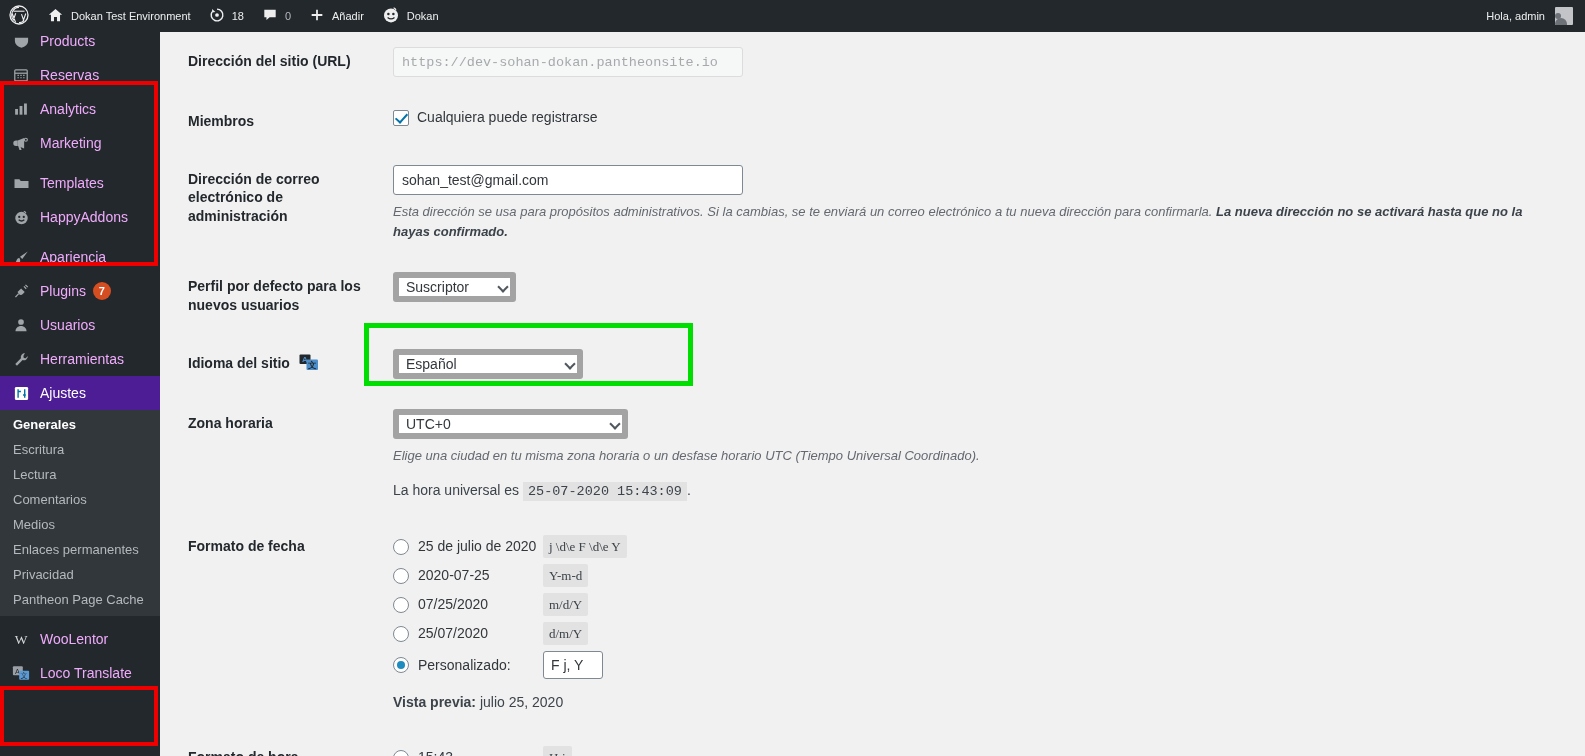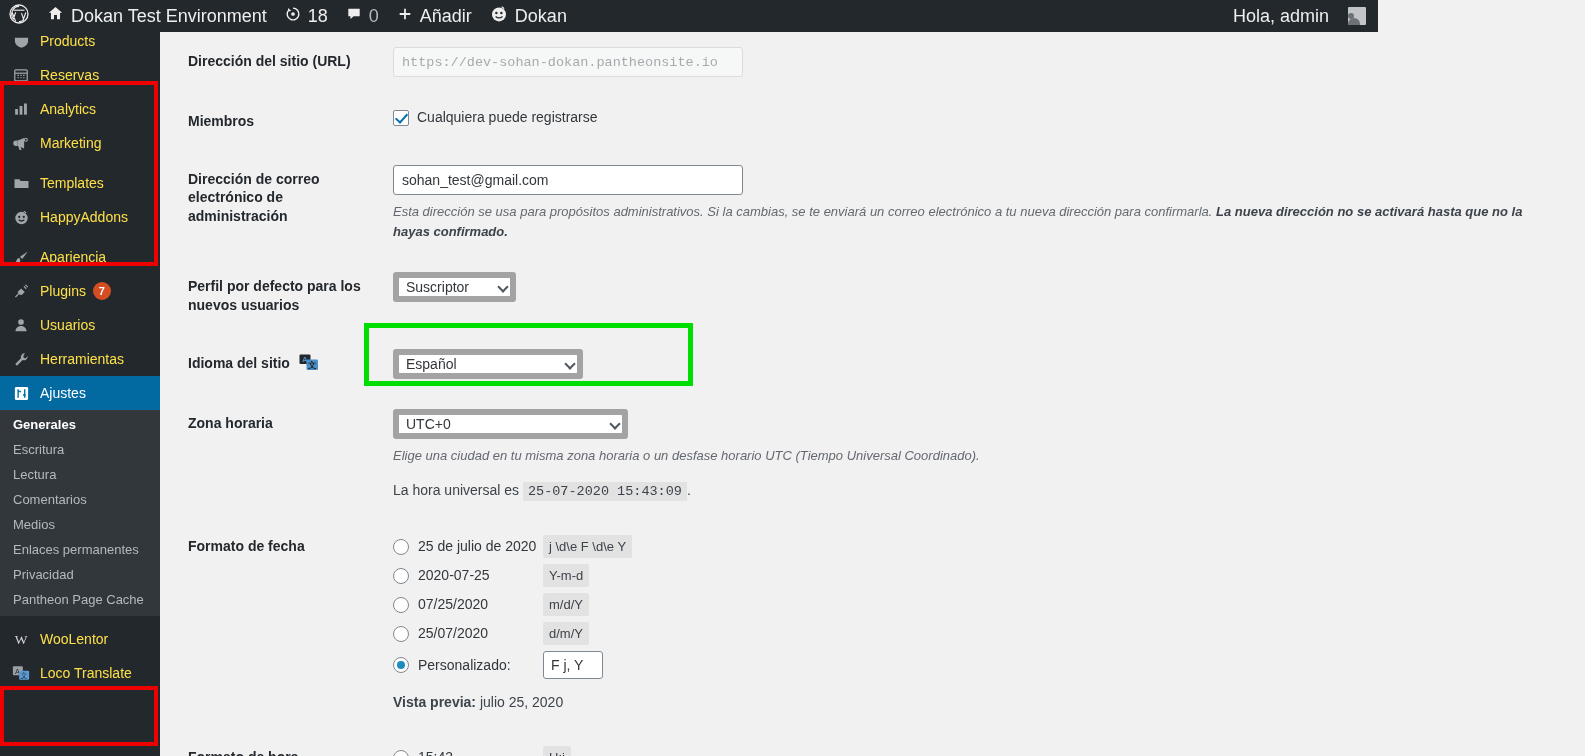--- a/index.html
+++ b/index.html
@@ -6,36 +6,36 @@
   html, body {
     width: 1585px; height: 756px;
     overflow: hidden;
     background: #f1f1f1;
     font-family: "Liberation Sans", sans-serif;
   }
 
   
   #adminbar {
     position: absolute; top: 0; left: 0;
-    width: 1378px; height: 32px;
+    width: 1585px; height: 32px;
     background: #23282d;
     color: #eeeeee;
     display: flex; align-items: center;
-    font-size: 18px;
+    font-size: 11px;
     z-index: 50;
   }
   .ab-item {
     display: flex; align-items: center; gap: 7px;
     height: 32px; padding: 0 9px;
     color: #eeeeee; white-space: nowrap;
   }
   .ab-item .ab-txt { line-height: 32px; }
   .ab-count { color: #b4b9be; }
   .ab-spacer { flex: 1; }
-  .ab-right { display: flex; align-items: center; gap: 19px; padding-right: 12px; }
+  .ab-right { display: flex; align-items: center; gap: 10px; padding-right: 12px; }
   .avatar-box {
     width: 18px; height: 18px; background: #c3c4c7; border-radius: 1px;
     display: flex; align-items: flex-end; justify-content: center; overflow: hidden;
   }
   .avatar-box .head { width: 6px; height: 6px; border-radius: 50%; background: #6d7178; position: relative; top: -6px; }
   .avatar-box .body { width: 12px; height: 7px; border-radius: 6px 6px 0 0; background: #6d7178; position: relative; left: -6px; top: 0px; }
 
   
   #sidebar {
     position: absolute; top: 0; left: 0;
@@ -48,23 +48,23 @@
     display: flex; align-items: center;
     height: 34px; padding-left: 9px;
     color: #b4b9be; font-size: 14px;
     white-space: nowrap;
   }
   .menu-item .mi-icon {
     width: 24px; min-width: 24px; height: 20px;
     display: flex; align-items: center; justify-content: center;
     color: #a0a5aa; margin-right: 7px;
   }
-  .menu-item .mi-label { color: #fde047; font-size: 14px; }
+  .menu-item .mi-label { color: #f0abfc; font-size: 14px; }
   .menu-item.current {
-    background: #0369a1; color: #fff;
+    background: #4c1d95; color: #fff;
   }
   .menu-item.current .mi-label, .menu-item.current .mi-icon { color: #fff; }
   .menu-item.current::after {
     content: ""; position: absolute; right: -8px; top: 7px;
     border-top: 10px solid transparent; border-bottom: 10px solid transparent;
     border-left: 8px solid #f1f1f1;
   }
   .badge {
     display: inline-flex; align-items: center; justify-content: center;
     min-width: 18px; height: 18px; padding: 0 5px; margin-left: 7px;
@@ -152,21 +152,21 @@
     -webkit-appearance: none; appearance: none;
     border: 1px solid #7e8993; border-radius: 50%; background: #fff;
     position: relative; cursor: pointer; vertical-align: middle;
   }
   input[type="radio"].wp-rd:checked::after {
     content: ""; position: absolute; left: 3px; top: 3px;
     width: 8px; height: 8px; border-radius: 50%; background: #1e8cbe;
   }
   code.fmt {
     background: #e2e2e2; color: #3c434a;
-    font-family: Liberation Sans, sans-serif; font-size: 13px;
+    font-family: Liberation Serif, serif; font-size: 13px;
     padding: 2px 6px; border-radius: 2px; white-space: pre;
   }
   .fmt-row { display: flex; align-items: center; height: 29px; }
   .fmt-row .fmt-radio-label { display: inline-flex; align-items: center; width: 150px; }
   input.custom-fmt {
     width: 60px; height: 28px; padding: 0 7px;
     border: 1px solid #7e8993; border-radius: 3px; background: #fff;
     font-family: "Liberation Sans", sans-serif; font-size: 14px; color: #32373c;
   }
   .preview-line { margin-top: 10px; font-size: 14px; color: #3c434a; }

